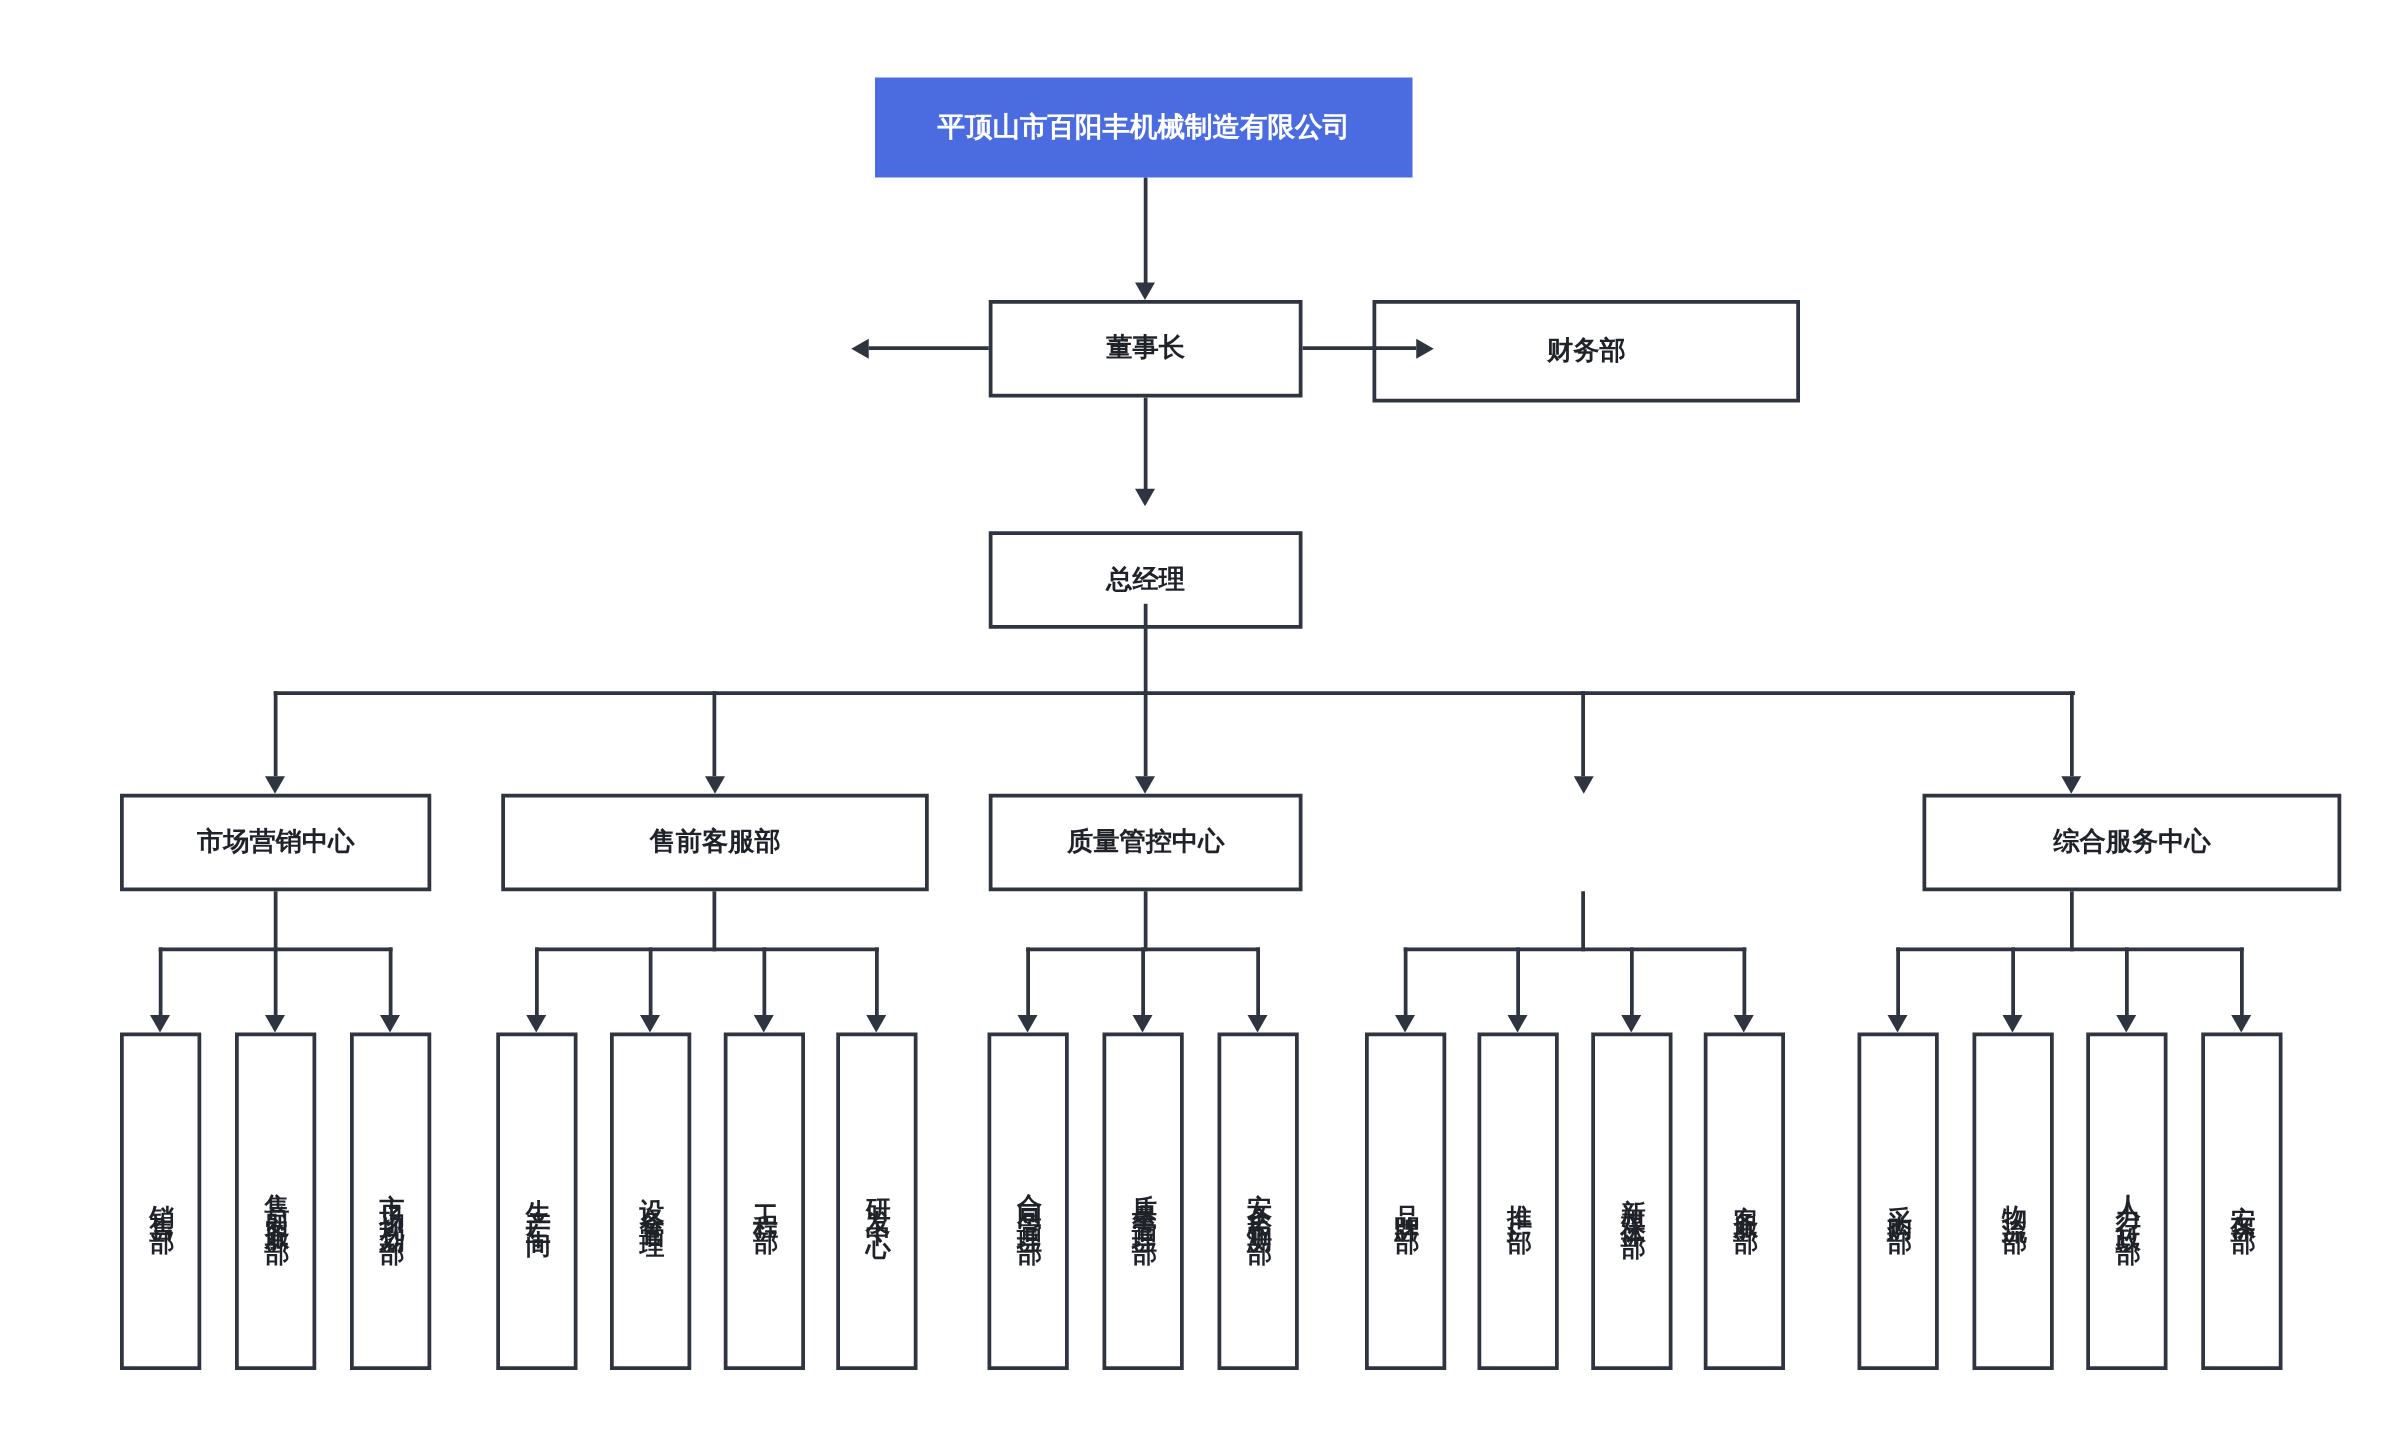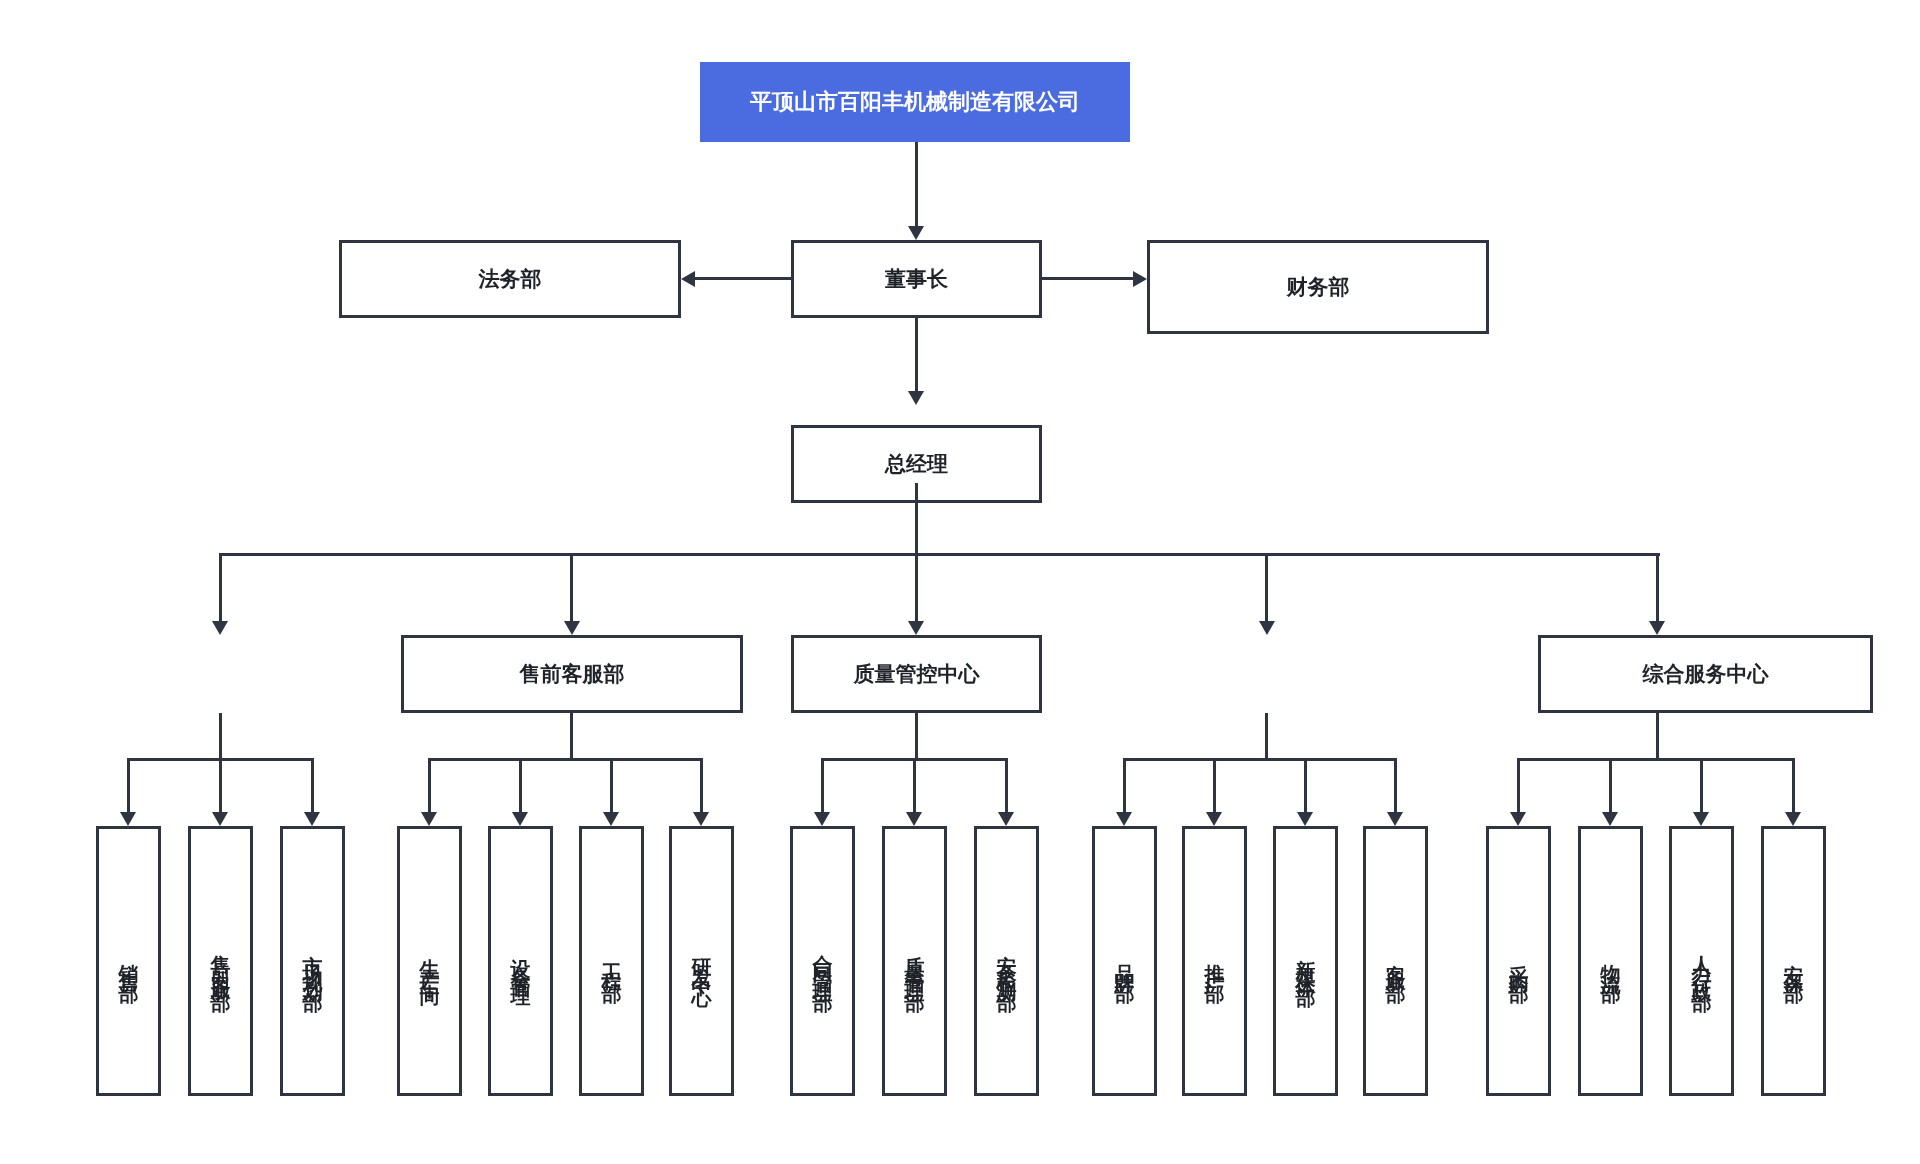--- a/index.html
+++ b/index.html
@@ -26,23 +26,22 @@
 </head>
 <body>
 
 <div class="canvas">
 
   <div class="box root" style="left:700px;top:62px;width:430px;height:80px;">平顶山市百阳丰机械制造有限公司</div>
 
   <div class="vline" style="left:915px;top:142px;height:86px;"></div>
   <div class="ad" style="left:908px;top:226px;"></div>
 
-  <div class="box" style="left:339px;top:240px;width:342px;height:78px;">法务部</div>
   <div class="box" style="left:791px;top:240px;width:251px;height:78px;">董事长</div>
-  <div class="box" style="left:1147px;top:240px;width:342px;height:94px;">财务部</div>
+  <div class="box" style="left:1098px;top:240px;width:342px;height:82px;">财务部</div>
 
   <div class="hline" style="left:695px;top:277px;width:96px;"></div>
   <div class="al" style="left:681px;top:271px;"></div>
 
   <div class="hline" style="left:1042px;top:277px;width:91px;"></div>
   <div class="ar" style="left:1133px;top:271px;"></div>
 
   <div class="vline" style="left:915px;top:318px;height:75px;"></div>
   <div class="ad" style="left:908px;top:391px;"></div>
 
@@ -55,20 +54,21 @@
   <div class="ad" style="left:212px;top:621px;"></div>
   <div class="vline" style="left:570px;top:553px;height:68px;"></div>
   <div class="ad" style="left:564px;top:621px;"></div>
   <div class="vline" style="left:915px;top:553px;height:68px;"></div>
   <div class="ad" style="left:908px;top:621px;"></div>
   <div class="vline" style="left:1265px;top:553px;height:68px;"></div>
   <div class="ad" style="left:1259px;top:621px;"></div>
   <div class="vline" style="left:1656px;top:553px;height:68px;"></div>
   <div class="ad" style="left:1649px;top:621px;"></div>
 
+  <div class="box" style="left:96px;top:635px;width:249px;height:78px;">市场营销中心</div>
   <div class="box" style="left:401px;top:635px;width:342px;height:78px;">售前客服部</div>
   <div class="box" style="left:791px;top:635px;width:251px;height:78px;">质量管控中心</div>
   <div class="box" style="left:1490px;top:635px;width:335px;height:78px;margin-left:48px;">综合服务中心</div>
 
   <div class="vline" style="left:219px;top:713px;height:48px;"></div>
   <div class="vline" style="left:570px;top:713px;height:48px;"></div>
   <div class="vline" style="left:915px;top:713px;height:48px;"></div>
   <div class="vline" style="left:1265px;top:713px;height:48px;"></div>
   <div class="vline" style="left:1656px;top:713px;height:48px;"></div>
 

